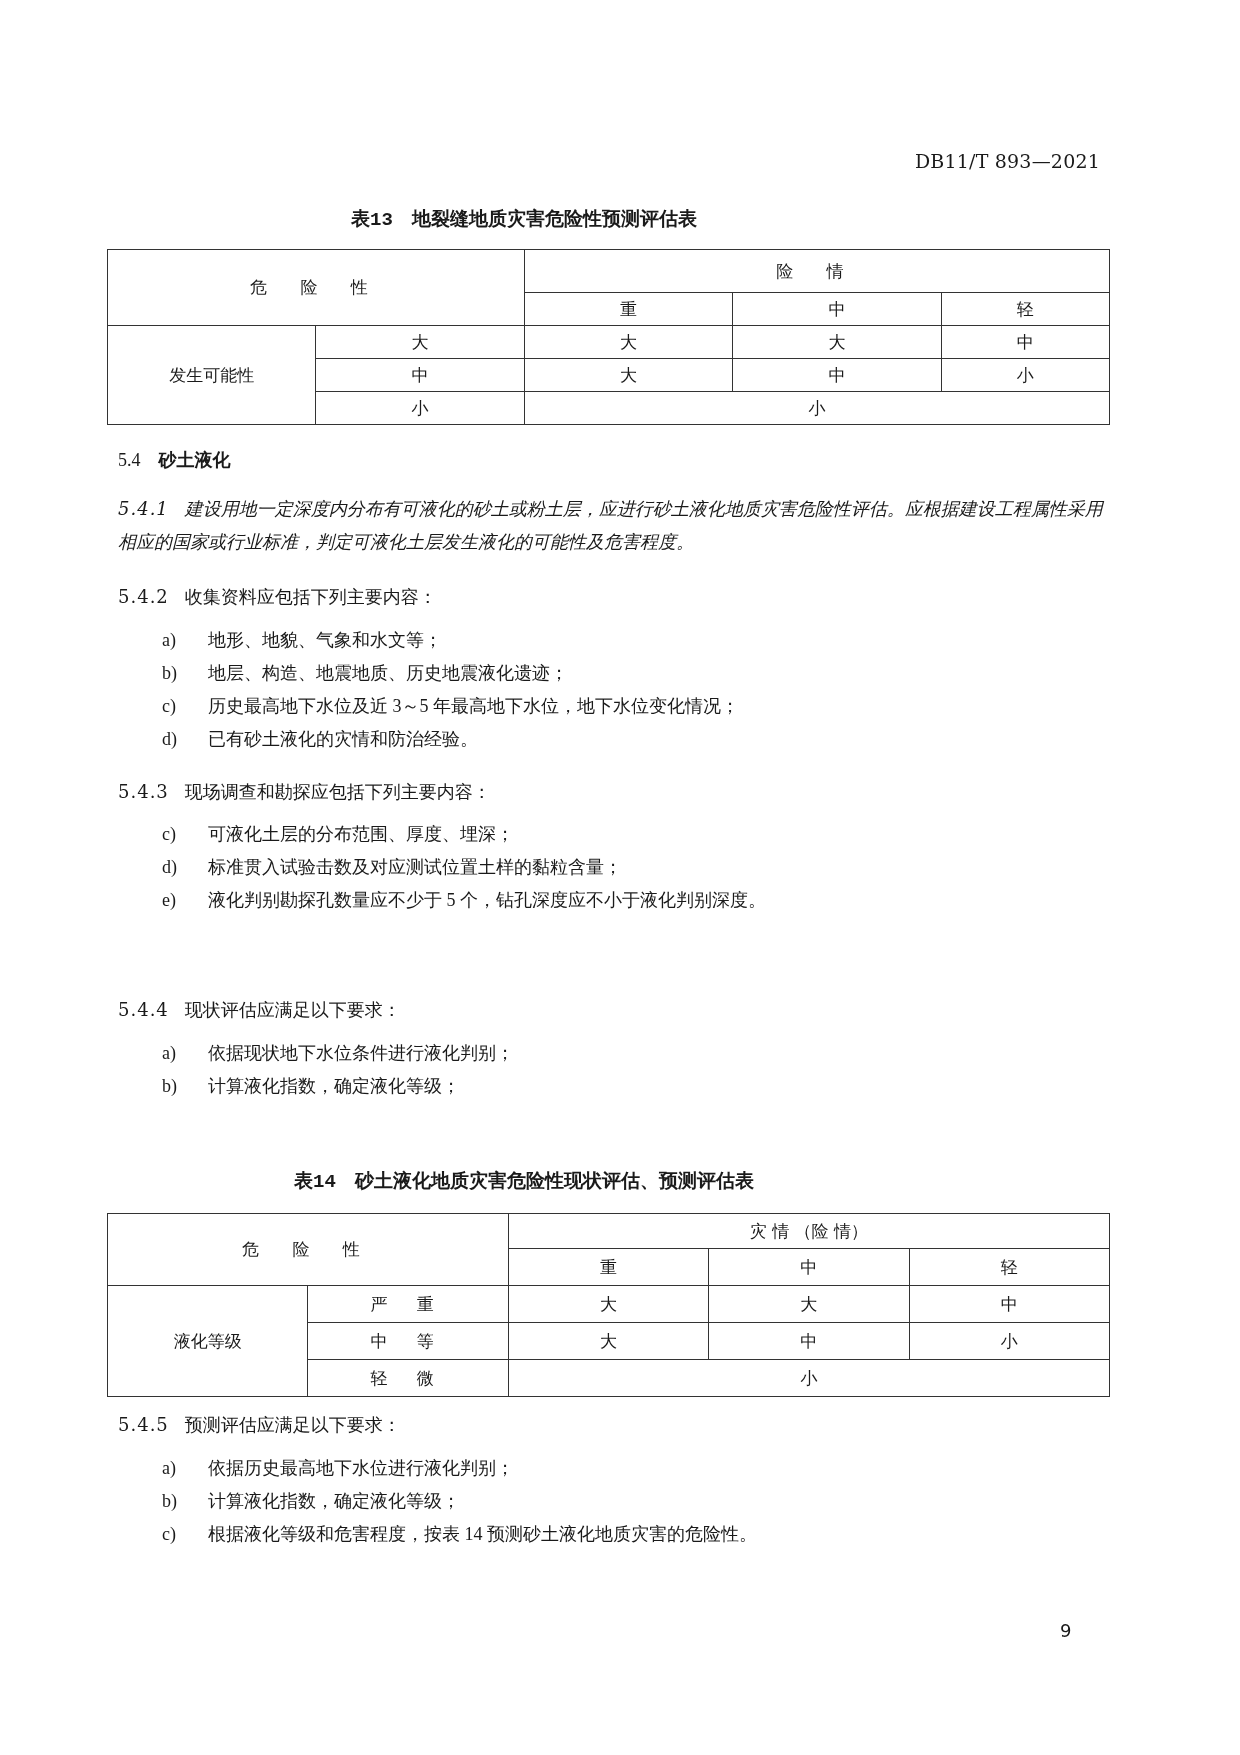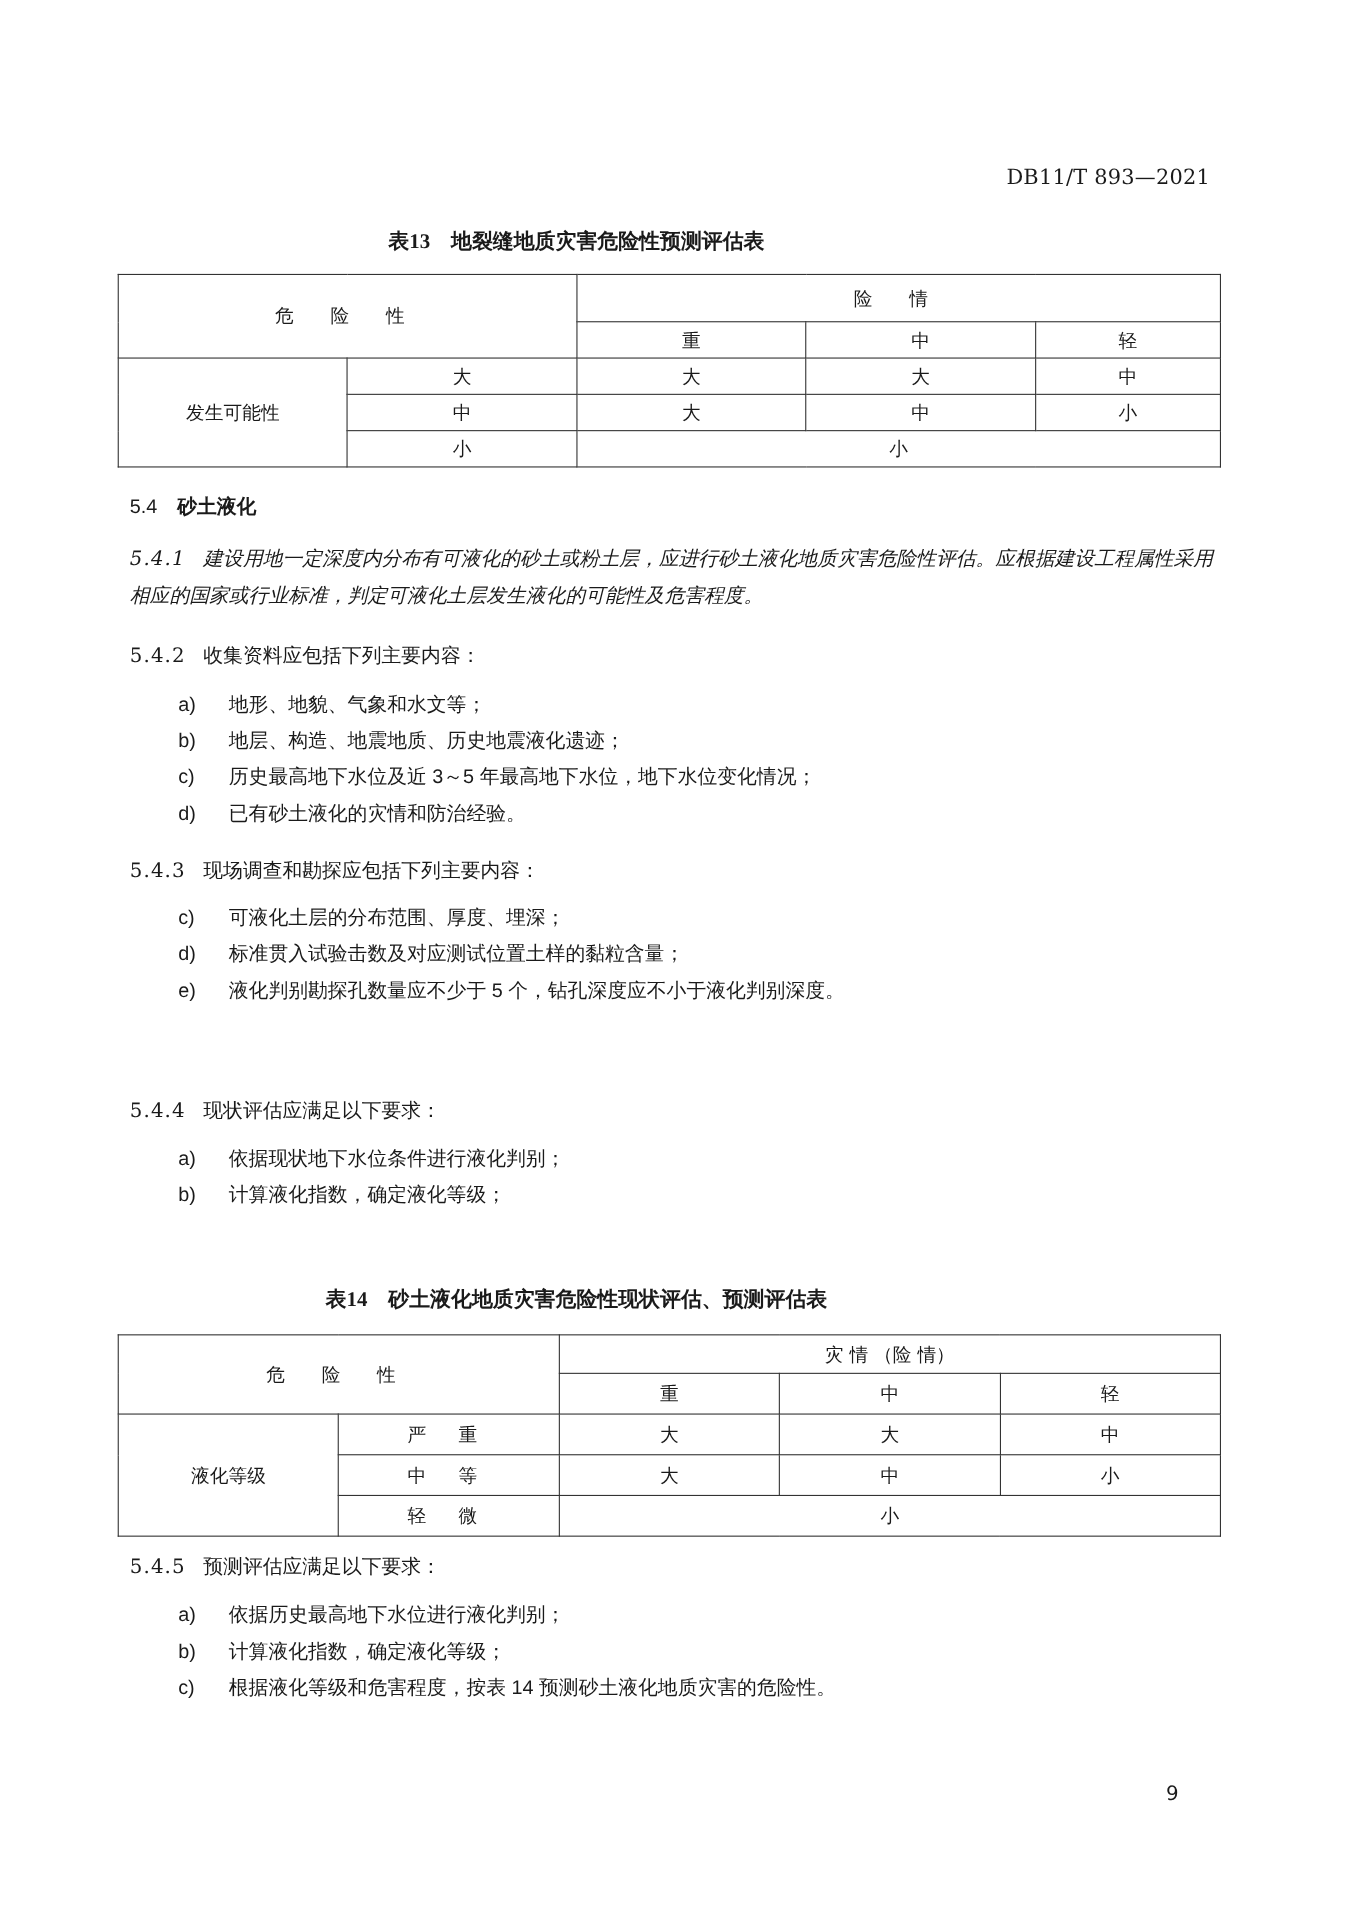--- a/index.html
+++ b/index.html
@@ -8,21 +8,21 @@
     font-family: "DejaVu Serif", "Liberation Serif", serif;
     color: #1a1a1a;
   }
   .doc-code {
     position: absolute; top: 150px; right: 140px;
     font-family: "DejaVu Serif", "Liberation Serif", serif;
     font-size: 19px; letter-spacing: 0.2px;
   }
   .table-title {
     position: absolute; left: 0; width: 1048px; text-align: center;
-    font-family: Liberation Serif, serif;
+    font-family: Liberation Mono, monospace;
     font-weight: bold; font-size: 19px;
   }
   .tt13 { top: 206px; }
   .tt14 { top: 1168px; }
   table.risk {
     position: absolute; left: 107px; width: 1003px;
     border-collapse: collapse;
     font-family: "DejaVu Sans", "Liberation Sans", sans-serif;
     font-size: 17px;
   }
@@ -36,30 +36,30 @@
   table.t14 { top: 1213px; }
   table.t14 tr { height: 37px; }
   table.t14 tr.h1 { height: 35px; }
   .spaced { letter-spacing: 14px; }
   .spaced2 { letter-spacing: 12px; }
   .heading {
     position: absolute; left: 118px;
     font-family: "DejaVu Sans", "Liberation Sans", sans-serif;
     font-weight: bold; font-size: 18px;
   }
-  .heading .num { font-family: Liberation Sans, sans-serif; font-weight: normal; margin-right: 18px; }
+  .heading .num { font-family: Liberation Serif, serif; font-weight: normal; margin-right: 18px; }
   .para {
     position: absolute; left: 118px; width: 990px;
     font-family: "DejaVu Sans", "Liberation Sans", sans-serif;
     font-size: 18px; line-height: 33px;
   }
   .para .num { font-family: "DejaVu Serif", "Liberation Serif", serif; letter-spacing: 1px; margin-right: 16px; }
   .list {
     position: absolute; left: 162px; margin: 0; padding: 0; list-style: none;
-    font-family: Liberation Sans, sans-serif;
+    font-family: Liberation Serif, serif;
     font-size: 18px;
   }
   .list li { height: 33px; line-height: 33px; }
   .list .mark { display: inline-block; width: 46px; }
   .page-number {
     position: absolute; top: 1620px; left: 1060px;
     font-family: "DejaVu Sans", "Liberation Sans", sans-serif; font-size: 18px;
   }
 </style>
 </head>

